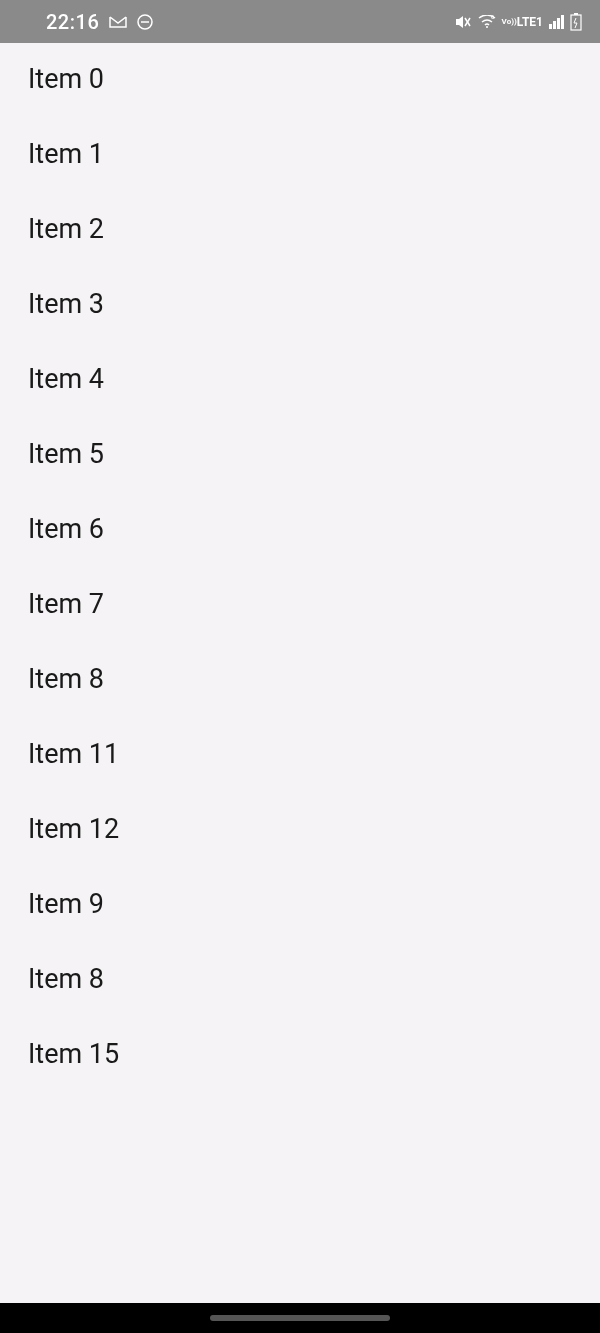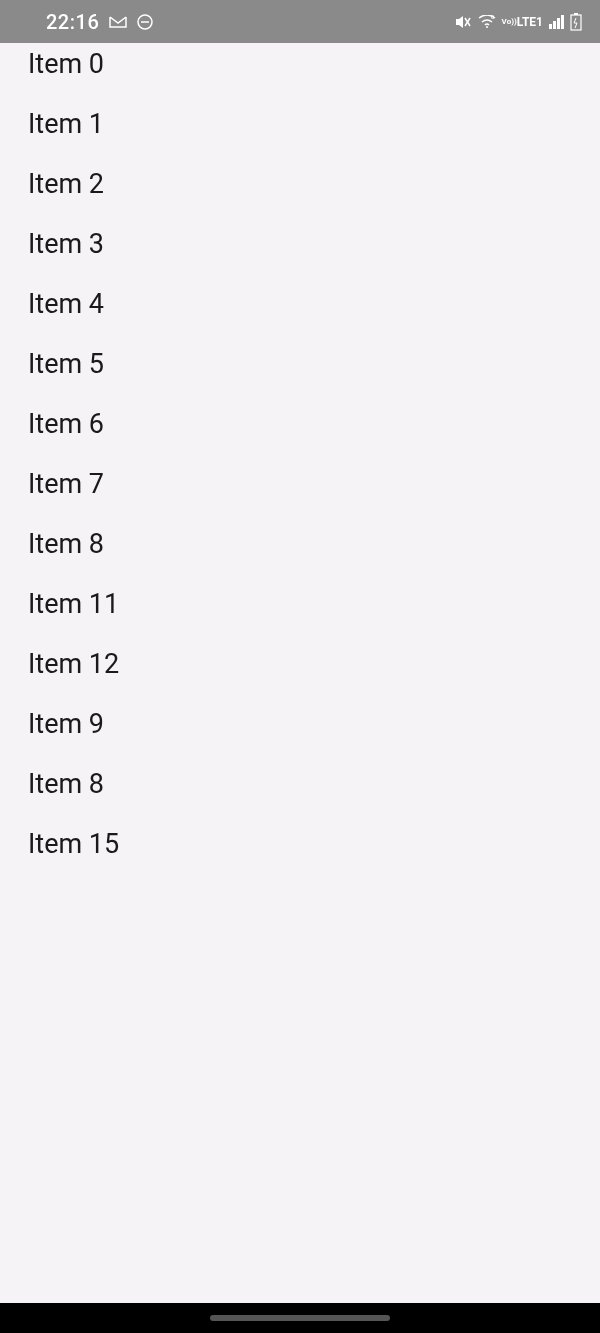--- a/index.html
+++ b/index.html
@@ -58,21 +58,21 @@
     }
     .volte-bottom {
       font-size: 12px;
     }
     .list-container {
       height: 1260px;
       overflow-y: auto;
       background: #f5f3f5;
     }
     .list-item {
-      padding: 5px 0 23px 28px;
+      padding: 20px 0 23px 28px;
       font-size: 27px;
       color: #1a1a1a;
       font-weight: 400;
     }
     .nav-bar {
       position: absolute;
       bottom: 0;
       width: 100%;
       height: 30px;
       background: #000;

